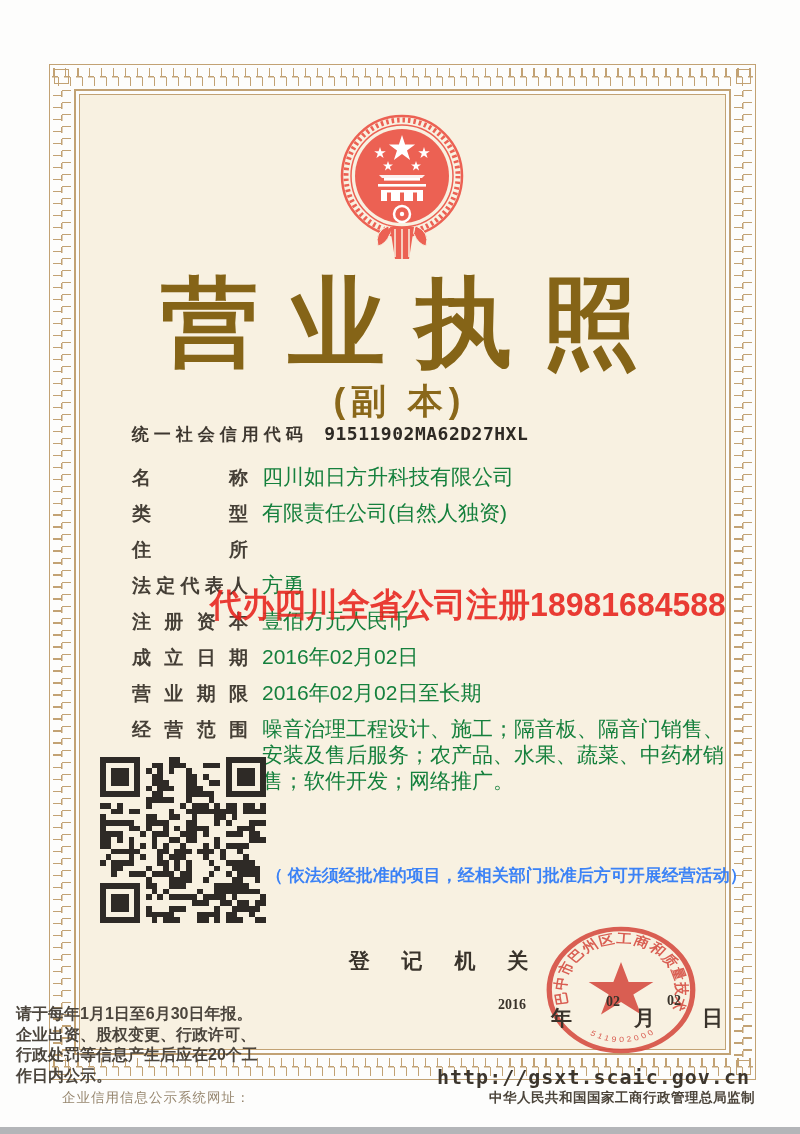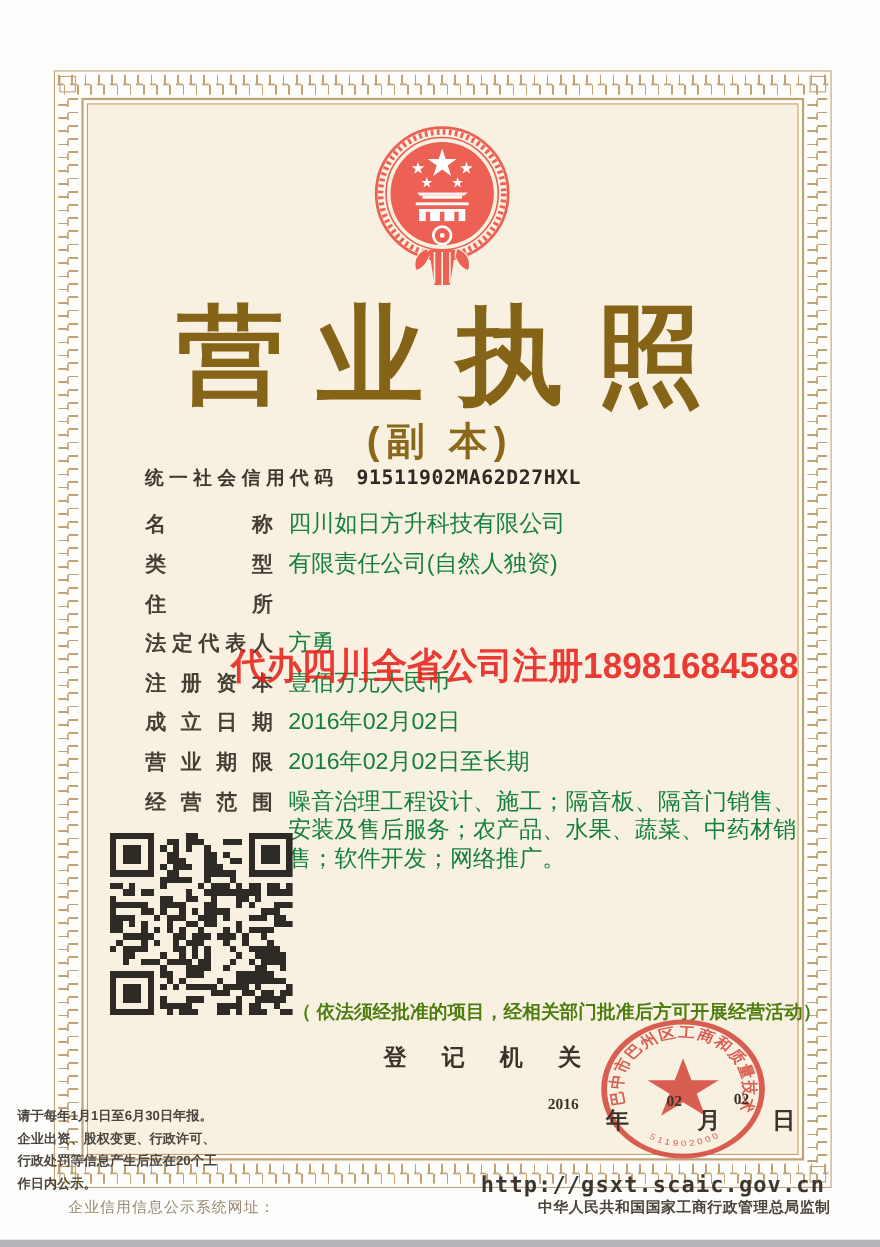--- a/index.html
+++ b/index.html
@@ -43,28 +43,28 @@
   .credit-value{font-size:18px;font-weight:bold;color:#2e2a24;margin-left:12px;
          font-family:"DejaVu Sans Mono",monospace;letter-spacing:.5px;}
   .fields{left:132px;top:463px;width:610px;}
   .frow{display:flex;align-items:flex-start;min-height:36px;}
   .flabel{flex:0 0 116px;margin-right:14px;font-size:19px;font-weight:600;color:#453f36;
           text-align:justify;text-align-last:justify;line-height:30px;}
   .fvalue{flex:1;font-size:21px;font-weight:normal;color:#15803d;line-height:26px;padding-top:1px;}
   .watermark{left:210px;top:583px;z-index:30;font-size:33px;font-weight:bold;color:#e8221c;
          opacity:.88;white-space:nowrap;transform:scaleX(.97);transform-origin:left;}
   .qr{left:100px;top:757px;width:166px;height:166px;}
-  .approval{left:266px;top:908px;font-size:17px;font-weight:bold;color:#4d7c0f;white-space:nowrap;}
+  .approval{left:266px;top:864px;font-size:17px;font-weight:bold;color:#3b82f6;white-space:nowrap;}
   .authority{left:0;width:800px;top:947px;text-align:center;font-size:21px;font-weight:600;
          color:#39332b;letter-spacing:13px;text-indent:90px;}
   .date-part{z-index:28;color:#39332b;}
   .d-num{font-size:14px;font-weight:bold;font-family:Liberation Serif, serif;}
   .d-unit{font-size:21px;font-weight:600;}
   .seal{left:541px;top:922px;width:160px;height:136px;z-index:25;opacity:.85;}
-  .annual{left:16px;top:1004px;width:330px;z-index:40;font-size:12px;font-weight:600;
+  .annual{left:16px;top:1004px;width:330px;z-index:40;font-size:16px;font-weight:600;
          color:#4b453d;line-height:20.5px;}
   .url{left:437px;top:1065px;z-index:40;font-family:"DejaVu Sans Mono",monospace;
          font-size:20px;font-weight:bold;color:#3c362e;letter-spacing:1px;}
   .site-label{left:62px;top:1089px;font-size:13.5px;color:#97876f;letter-spacing:1px;}
   .issuer{left:489px;top:1089px;font-size:13.5px;font-weight:600;color:#4b443a;letter-spacing:.5px;}
 </style>
 </head>
 <body>
 
 <div class="stage">

